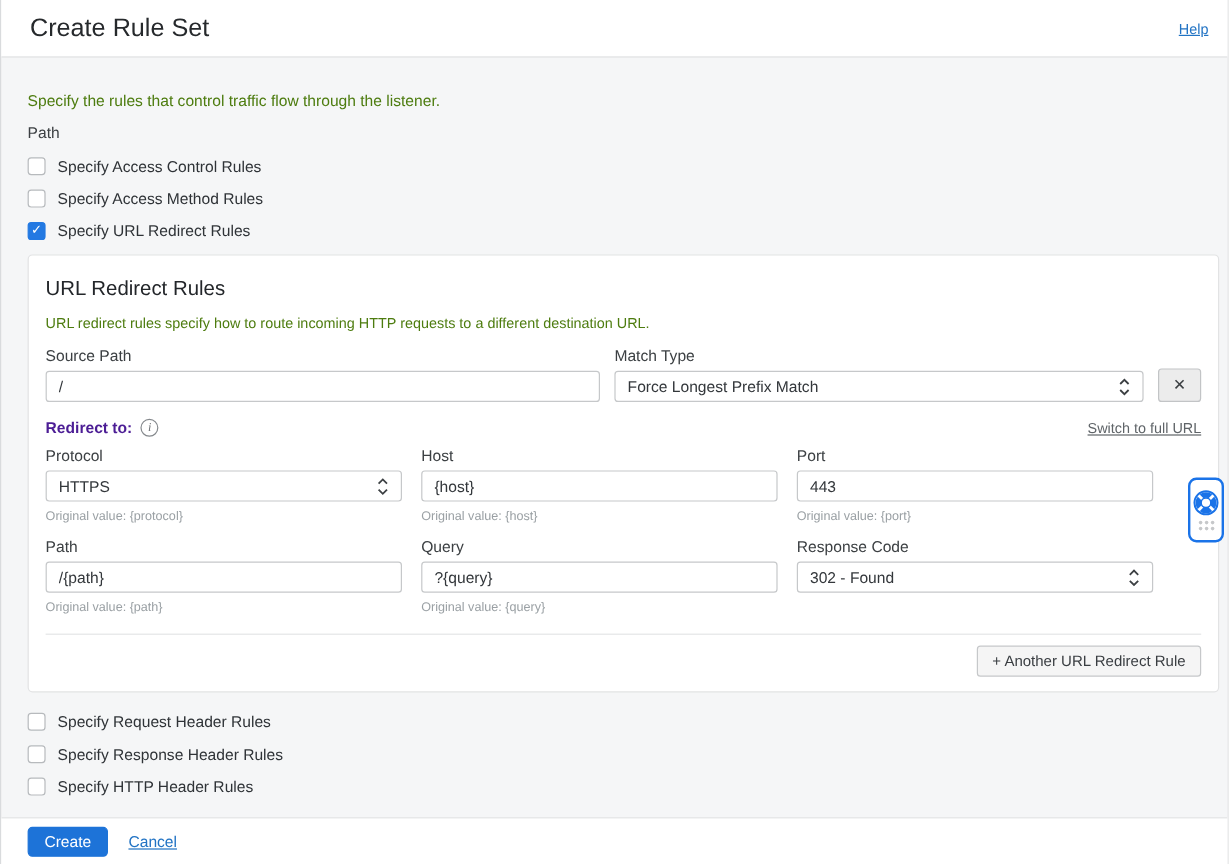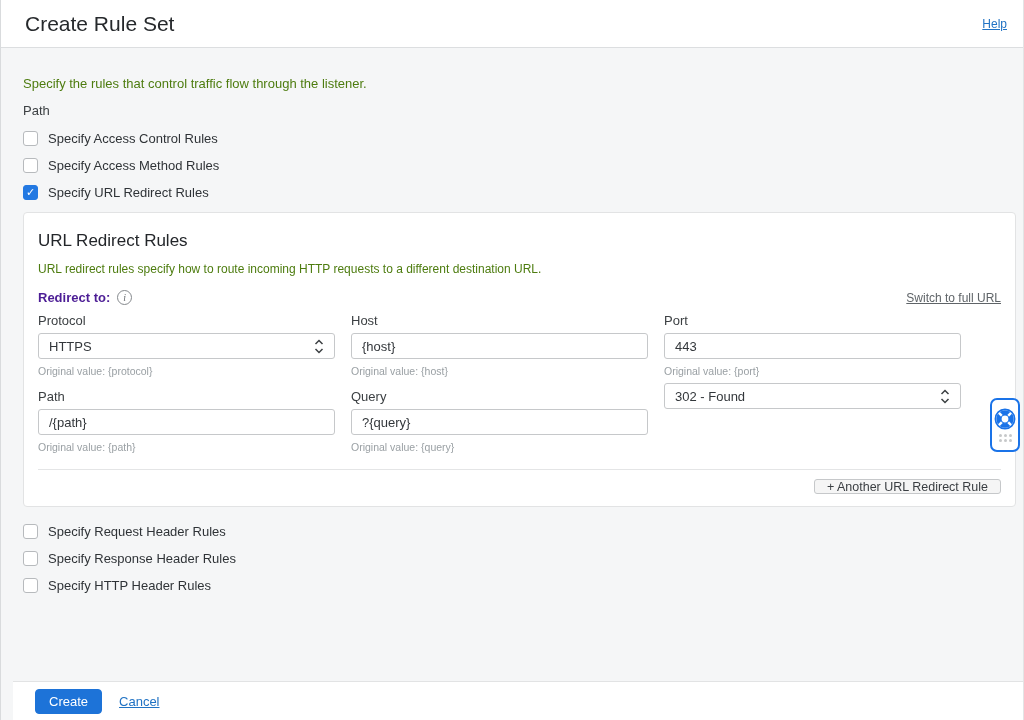--- a/index.html
+++ b/index.html
@@ -126,35 +126,35 @@
     column-gap: 16px;
     margin-right: 40px;
   }
   .grid-1 { margin-top: 2px; }
   .grid-2 { margin-top: 6px; }
   .cell .field-label { margin: 6px 0 5px; }
   .helper { margin-top: 6px; font-size: 10.5px; color: #9aa0a4; min-height: 12px; }
   .panel-divider { margin-top: 16px; border: 0; border-top: 1px solid #e4e5e6; }
   .add-row { margin-top: 9px; display: flex; justify-content: flex-end; }
   .add-btn {
-    height: 15px;
+    height: 26px;
     background: #f5f5f5;
     border: 1px solid #c6c8ca;
     border-radius: 3px;
     padding: 0 12px;
     font-size: 12.5px;
     color: #3a3e42;
     font-family: inherit;
     cursor: pointer;
   }
   .cb-group-bottom { margin-top: 17px; }
   
   .ftr {
     position: absolute;
-    left: 12px; right: 0; bottom: 0;
+    left: 0; right: 0; bottom: 0;
     height: 39px;
     background: #ffffff;
     border-top: 1px solid #e2e3e4;
     display: flex;
     align-items: center;
     padding-left: 22px;
     gap: 17px;
   }
   .create-btn {
     height: 25px;
@@ -220,20 +220,39 @@
       <div class="cb-row">
         <span class="cb-box checked">✓</span>
         <span class="cb-text">Specify URL Redirect Rules</span>
       </div>
     </div>
 
     <div class="panel">
       <div class="panel-title">URL Redirect Rules</div>
       <div class="panel-desc">URL redirect rules specify how to route incoming HTTP requests to a different destination URL.</div>
 
+      <div class="row-top">
+        <div class="fcol col-source">
+          <label class="field-label">Source Path</label>
+          <input class="text-input" type="text" value="/" style="">
+        </div>
+        <div class="fcol col-match">
+          <label class="field-label">Match Type</label>
+          <div class="fake-select">
+            <span>Force Longest Prefix Match</span>
+            <svg class="stepper" width="10" height="15" viewBox="0 0 10 15">
+              <path d="M1.5 5 L5 1.5 L8.5 5" fill="none" stroke="#3c4043" stroke-width="1.5"></path>
+              <path d="M1.5 10 L5 13.5 L8.5 10" fill="none" stroke="#3c4043" stroke-width="1.5"></path>
+            </svg>
+          </div>
+        </div>
+        <button class="x-btn">
+          <span>✕</span>
+        </button>
+      </div>
 
       <div class="redirect-row">
         <div class="redirect-left">
           <span class="redirect-label">Redirect to:</span>
           <span class="info-icon">i</span>
         </div>
         <a class="switch-lnk">Switch to full URL</a>
       </div>
 
       <div class="fields-grid grid-1">
@@ -265,20 +284,21 @@
           <label class="field-label">Path</label>
           <input class="text-input" type="text" value="/{path}" style="">
           <div class="helper">Original value: {path}</div>
         </div>
         <div class="cell">
           <label class="field-label">Query</label>
           <input class="text-input" type="text" value="?{query}" style="">
           <div class="helper">Original value: {query}</div>
         </div>
         <div class="cell">
+          <label class="field-label">Response Code</label>
           <div class="fake-select">
             <span>302 - Found</span>
             <svg class="stepper" width="10" height="15" viewBox="0 0 10 15">
               <path d="M1.5 5 L5 1.5 L8.5 5" fill="none" stroke="#3c4043" stroke-width="1.5"></path>
               <path d="M1.5 10 L5 13.5 L8.5 10" fill="none" stroke="#3c4043" stroke-width="1.5"></path>
             </svg>
           </div>
           <div class="helper"></div>
         </div>
       </div>

